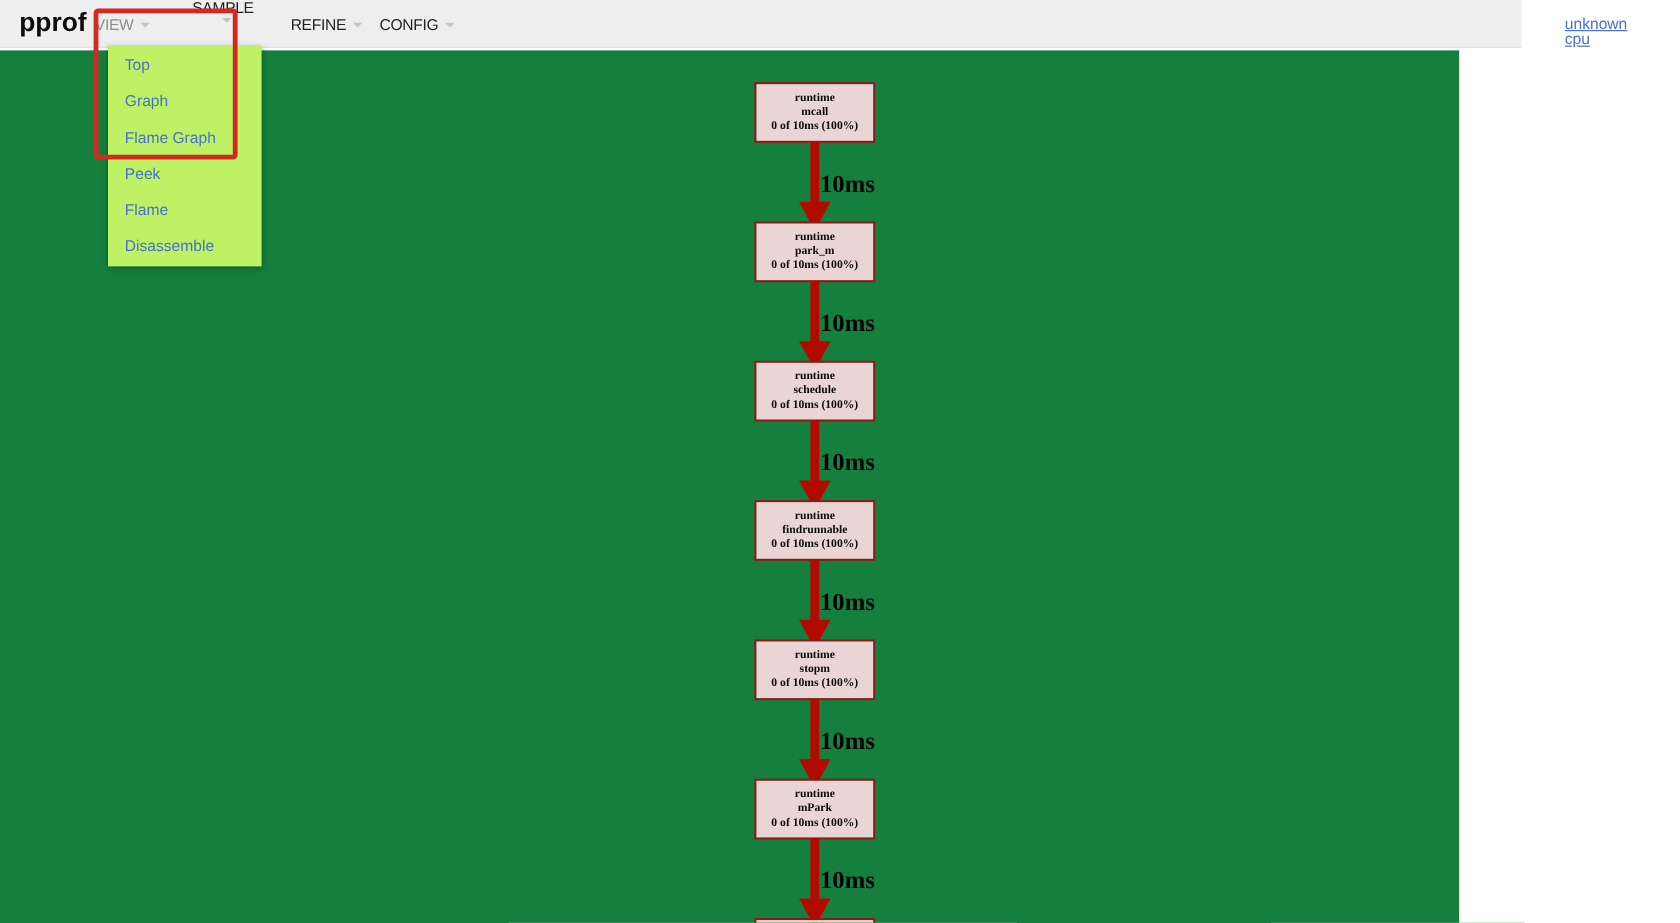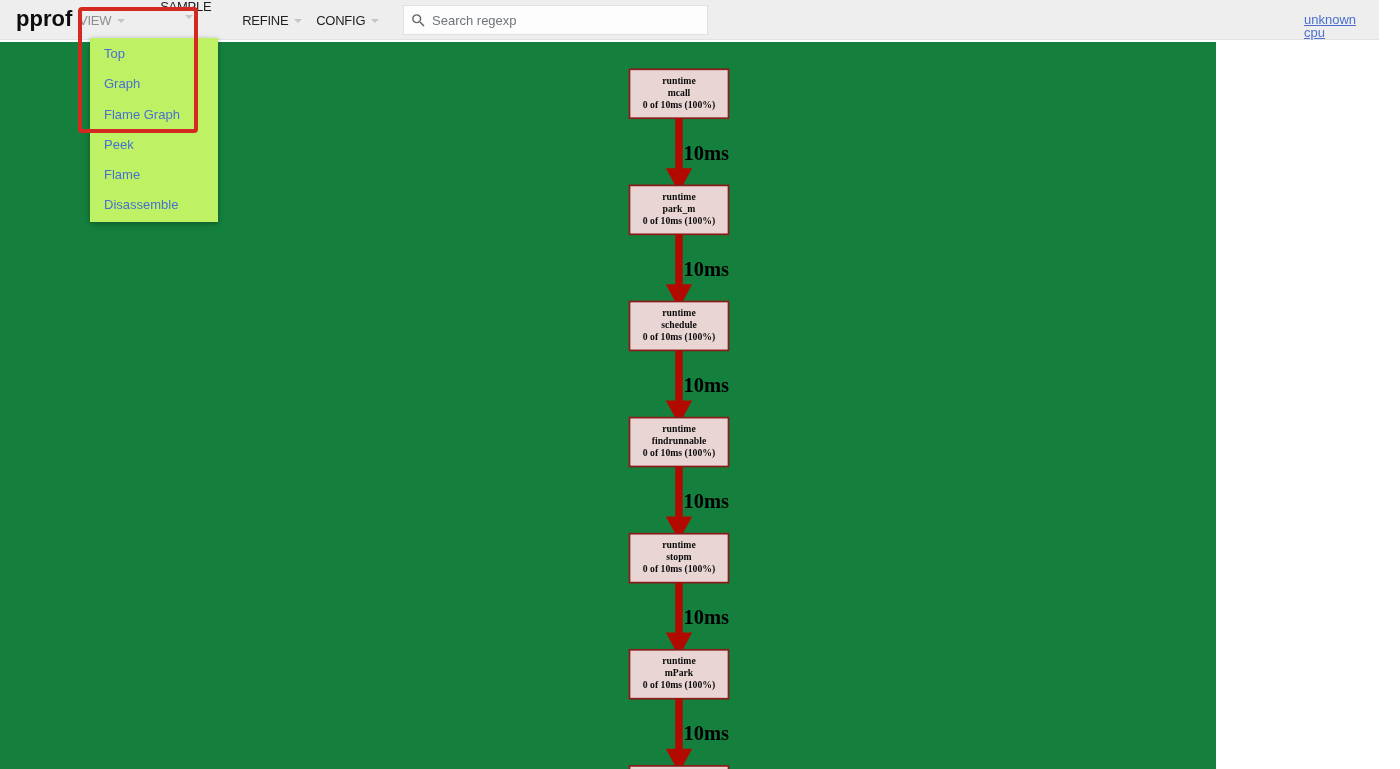--- a/index.html
+++ b/index.html
@@ -1,20 +1,20 @@
 <!DOCTYPE html>
 <html><head>
 <meta charset="utf-8">
 <title>pprof</title>
 <style>
 html,body{margin:0;padding:0;}
 body{font-family:"Liberation Sans",sans-serif;font-size:12px;background:#fff;width:1400px;height:769px;overflow:hidden;position:relative;}
 
 
-#header{position:absolute;left:0;top:0;width:1379px;height:40px;background:#eeeeee;border-bottom:1px solid #e2e2e2;box-sizing:border-box;}
+#header{position:absolute;left:0;top:0;width:1268px;height:40px;background:#eeeeee;border-bottom:1px solid #e2e2e2;box-sizing:border-box;}
 #brand{position:absolute;left:16px;top:7.5px;font-size:22px;line-height:22px;font-weight:bold;color:#0d0d0d;font-family:"Liberation Sans",sans-serif;}
 .menu{position:absolute;top:0;height:40px;display:flex;align-items:center;cursor:pointer;}
 .menu .lbl{font-size:13px;line-height:13px;color:#1f1f1f;letter-spacing:-0.25px;}
 .menu.active .lbl{color:#8e8e8e;}
 .caret{margin-left:6px;margin-top:2px;width:0;height:0;border-left:4.4px solid transparent;border-right:4.4px solid transparent;border-top:4.6px solid #c4c4c4;}
 #searchbox{position:absolute;top:5px;left:403px;width:305px;height:30px;background:#fdfdfd;border:1px solid #e0e0e0;box-sizing:border-box;display:flex;align-items:center;}
 #searchicon{margin-left:6px;width:17px;height:17px;flex:none;}
 #searchinput{border:0;outline:0;font-size:13px;color:#333;font-family:"Liberation Sans",sans-serif;margin-left:5px;width:255px;background:transparent;padding:0;}
 #searchinput::placeholder{color:#70757a;opacity:1;}
 #detail{position:absolute;left:1304px;top:13px;font-size:13px;line-height:13px;color:#4a6fd0;text-decoration:underline;cursor:pointer;}
@@ -42,26 +42,20 @@
       <span class="lbl">SAMPLE</span>
       <span class="caret"></span>
     </div>
     <div class="menu" style="left: 242.2px;">
       <span class="lbl">REFINE</span>
       <span class="caret"></span>
     </div>
     <div class="menu" style="left: 316.2px;">
       <span class="lbl">CONFIG</span>
       <span class="caret"></span>
-    </div>
-    <div id="searchbox">
-      <svg id="searchicon" viewBox="0 0 24 24">
-        <path fill="#5f6368" d="M15.5 14h-.79l-.28-.27A6.471 6.471 0 0 0 16 9.5 6.5 6.5 0 1 0 9.5 16c1.61 0 3.09-.59 4.23-1.57l.27.28v.79l5 4.99L20.49 19l-4.99-5zm-6 0C7.01 14 5 11.99 5 9.5S7.01 5 9.5 5 14 7.01 14 9.5 11.99 14 9.5 14z"></path>
-      </svg>
-      <input id="searchinput" type="text" placeholder="Search regexp" style="">
     </div>
     <a id="detail">unknown cpu</a>
   </div>
 
 <div id="graph"><svg width="1400" height="727" viewBox="0 0 1400 727">
       <rect x="629.5" y="27.3" width="99" height="48.9" fill="#ead5d5" stroke="#8b1a1a" stroke-width="1.7"></rect>
       <text x="679" y="41.9" text-anchor="middle" font-family="Liberation Serif, serif" font-size="9.7" fill="#0a0a0a">runtime</text>
       <text x="679" y="53.6" text-anchor="middle" font-family="Liberation Serif, serif" font-size="9.7" fill="#0a0a0a">mcall</text>
       <text x="679" y="65.5" text-anchor="middle" font-family="Liberation Serif, serif" font-size="9.7" fill="#0a0a0a">0 of 10ms (100%)</text>
       <path d="M679,76.2 L679,128.20000000000002" stroke="#b20a00" stroke-width="7.4" fill="none"></path>

